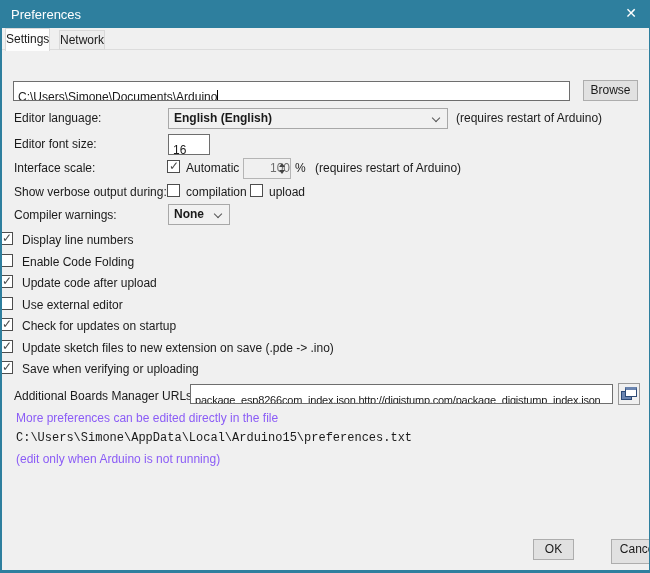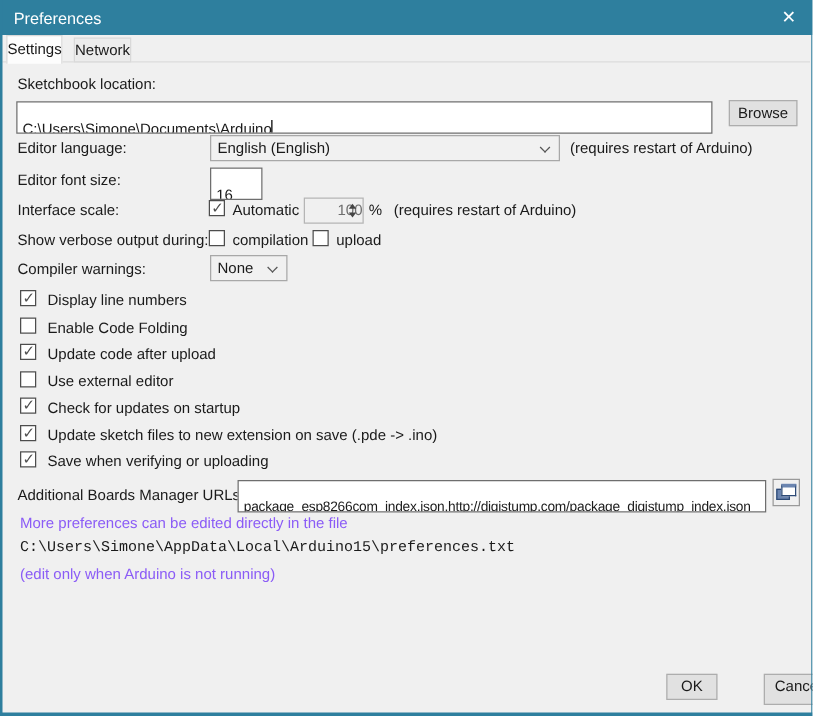--- a/index.html
+++ b/index.html
@@ -14,35 +14,35 @@
   .titlebar { position: absolute; left: 0; top: 0; width: 100%; height: 28px; background: #2e7f9e; color: #fff; z-index: 55; }
   .title { position: absolute; left: 11px; top: 7px; font-size: 13px; }
   .close { position: absolute; right: 13px; top: 5px; font-size: 14px; color: #fff; cursor: default; }
   .tabbar { position: absolute; left: 2px; top: 28px; width: 646px; height: 22px; border-bottom: 1px solid #dcdcdc; }
   .tab { position: absolute; top: 2px; height: 20px; line-height: 18px; padding: 0 0;
     background: #ececec; border: 1px solid #d9d9d9; white-space: nowrap; }
   .tab[data-active="true"] { top: 0; height: 23px; line-height: 21px; background: #fdfdfd; border-bottom: none; z-index: 2; }
   .label { position: absolute; white-space: nowrap; }
   .gray { color: #8b5cf6; }
   .textfield { position: absolute; background: #fff; border: 1px solid #6e6e6e;
-    line-height: 18px; padding: 12px 4px; white-space: nowrap; overflow: hidden; }
+    line-height: 18px; padding: 6px 4px; white-space: nowrap; overflow: hidden; }
   .btn { position: absolute; background: #e1e1e1; border: 1px solid #adadad; text-align: center; line-height: 18px; }
-  .combo { position: absolute; background: #f1f1f1; border: 1px solid #a8a8a8; line-height: 19px; padding: 0 22px 0 5px; white-space: nowrap; }
+  .combo { position: absolute; background: #f1f1f1; border: 1px solid #a8a8a8; line-height: 19px; padding: 0 22px 0 5px; white-space: nowrap; font-weight: bold; }
   .chev { position: absolute; right: 8px; top: 6px; width: 6px; height: 6px;
     border-left: 1px solid #555; border-bottom: 1px solid #555; transform: rotate(-45deg); }
   .cb { position: absolute; width: 13px; height: 13px; background: #fff; border: 1px solid #4d4d4d; }
   .cb[data-checked="true"]::after { content: "✓"; position: absolute; left: 1px; top: -2px; font-size: 12px; color: #4d4d4d; }
   .caret { display: inline-block; width: 1px; height: 13px; background: #000; vertical-align: -2px; }
   .spin { position: absolute; background: #f0f0f0; border: 1px solid #b5b5b5; color: #6e6e6e;
     text-align: right; line-height: 19px; }
   .spin-arrow { position: absolute; right: 5px; width: 0; height: 0;
     border-left: 3px solid transparent; border-right: 3px solid transparent; }
   .spin-arrow.up { top: 4px; border-bottom: 4px solid #444; }
   .spin-arrow.down { bottom: 4px; border-top: 4px solid #444; }
-  .cbrow { position: absolute; left: 16px; height: 16px; width: 560px; }
+  .cbrow { position: absolute; left: 0; height: 16px; width: 560px; }
   .cbrow .cb { left: 0; top: 0; }
   .cbrow .cb-label { position: absolute; left: 22px; top: 1px; white-space: nowrap; }
   .win-btn { position: absolute; left: 618px; top: 383px; width: 22px; height: 22px;
     background: #f0f0f0; border: 1px solid #9a9a9a; }
   .win-icon { position: relative; display: block; width: 16px; height: 13px; margin: 3px auto 0; }
   .win-back { position: absolute; left: 0; top: 4px; width: 11px; height: 9px; background: #6b85b0; border: 1px solid #2d4a76; }
   .win-front { position: absolute; left: 4px; top: 0; width: 12px; height: 10px; background: #fff; border: 1px solid #2d4a76; border-top: 3px solid #6b85b0; }
 </style>
 </head>
 <body>
@@ -53,21 +53,20 @@
   <div class="titlebar">
     <span class="title">Preferences</span>
     <span class="close">✕</span>
   </div>
 
   <div class="tabbar">
     <span class="tab" style="left:3px;" data-active="true">Settings</span>
     <span class="tab" style="left:57px;" data-active="false">Network</span>
   </div>
 
-  <div class="label" style="left:14px; top:60px;">Sketchbook location:</div>
   <div class="textfield" style="left:13px; top:81px; width:557px; height:20px;">
     <span>C:\Users\Simone\Documents\Arduino</span><span class="caret"></span>
   </div>
   <div class="btn" style="left:583px; top:80px; width:55px; height:21px;">Browse</div>
 
   <div class="label" style="left:14px; top:111px;">Editor language:</div>
   <div class="combo" style="left:168px; top:108px; width:280px; height:21px;">
     <span>English (English)</span>
     <span class="chev"></span>
   </div>

